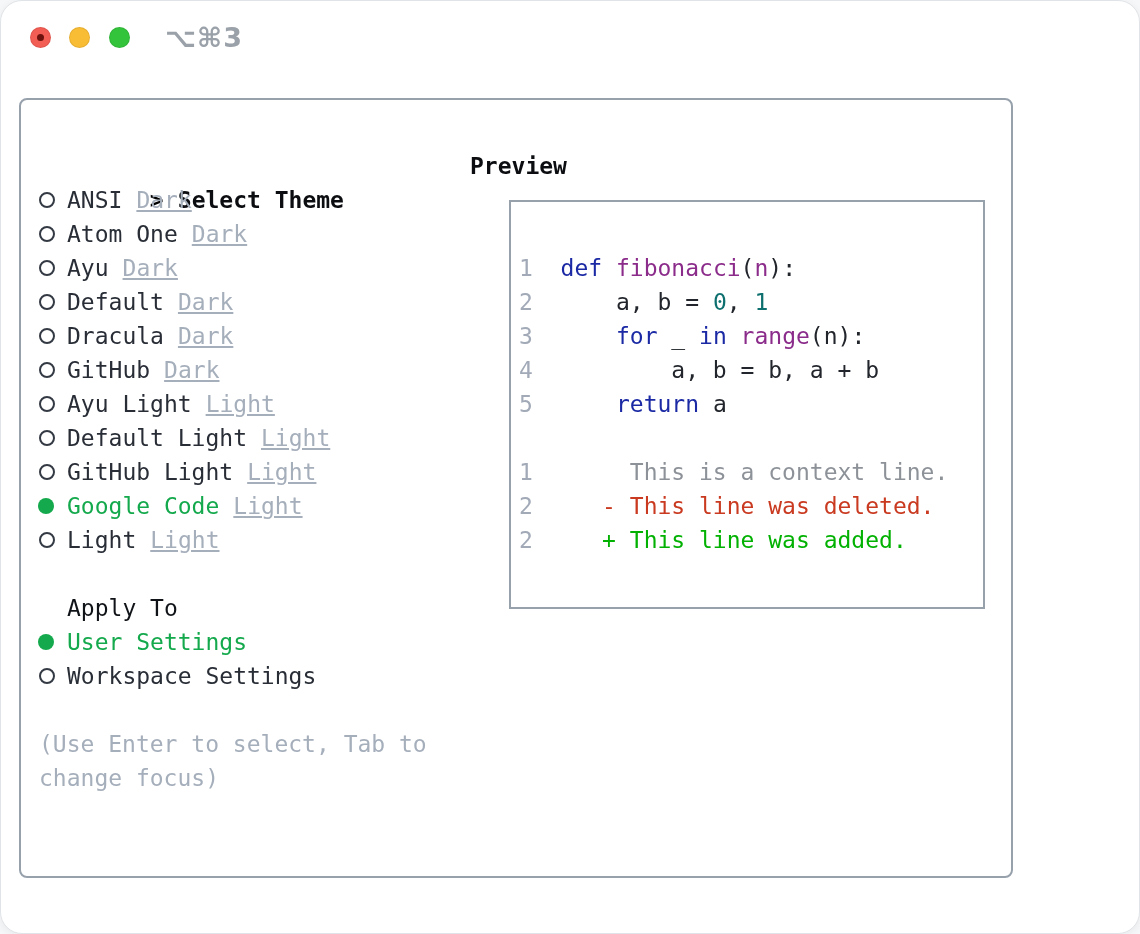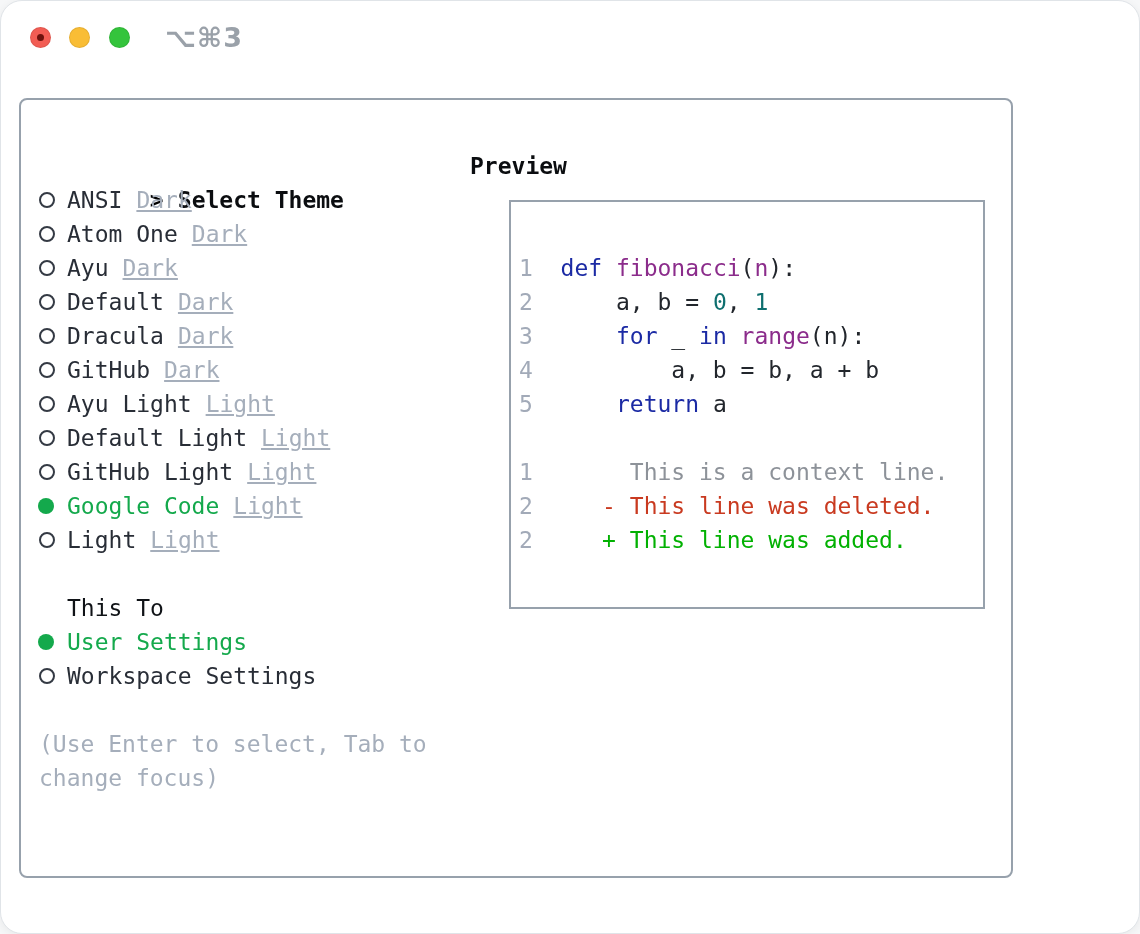--- a/index.html
+++ b/index.html
@@ -76,21 +76,21 @@
           <div class="row"><span class="bullet"><span class="ring"></span></span><span class="name">Default</span><span class="variant">Dark</span></div>
           <div class="row"><span class="bullet"><span class="ring"></span></span><span class="name">Dracula</span><span class="variant">Dark</span></div>
           <div class="row"><span class="bullet"><span class="ring"></span></span><span class="name">GitHub</span><span class="variant">Dark</span></div>
           <div class="row"><span class="bullet"><span class="ring"></span></span><span class="name">Ayu Light</span><span class="variant">Light</span></div>
           <div class="row"><span class="bullet"><span class="ring"></span></span><span class="name">Default Light</span><span class="variant">Light</span></div>
           <div class="row"><span class="bullet"><span class="ring"></span></span><span class="name">GitHub Light</span><span class="variant">Light</span></div>
           <div class="row"><span class="bullet"><span class="dot-fill"></span></span><span class="name sel">Google Code</span><span class="variant">Light</span></div>
           <div class="row"><span class="bullet"><span class="ring"></span></span><span class="name">Light</span><span class="variant">Light</span></div>
         </div>
       <div class="spacer"></div>
-      <div class="row apply-header">This To</div>
+      <div class="row apply-header">Apply To</div>
       <div id="apply-items">
           <div class="row"><span class="bullet"><span class="dot-fill"></span></span><span class="name sel">User Settings</span></div>
           <div class="row"><span class="bullet"><span class="ring"></span></span><span class="name">Workspace Settings</span></div>
         </div>
       <div class="spacer"></div>
       <div class="help">
         <div>(Use Enter to select, Tab to</div>
         <div>change focus)</div>
       </div>
     </div>

